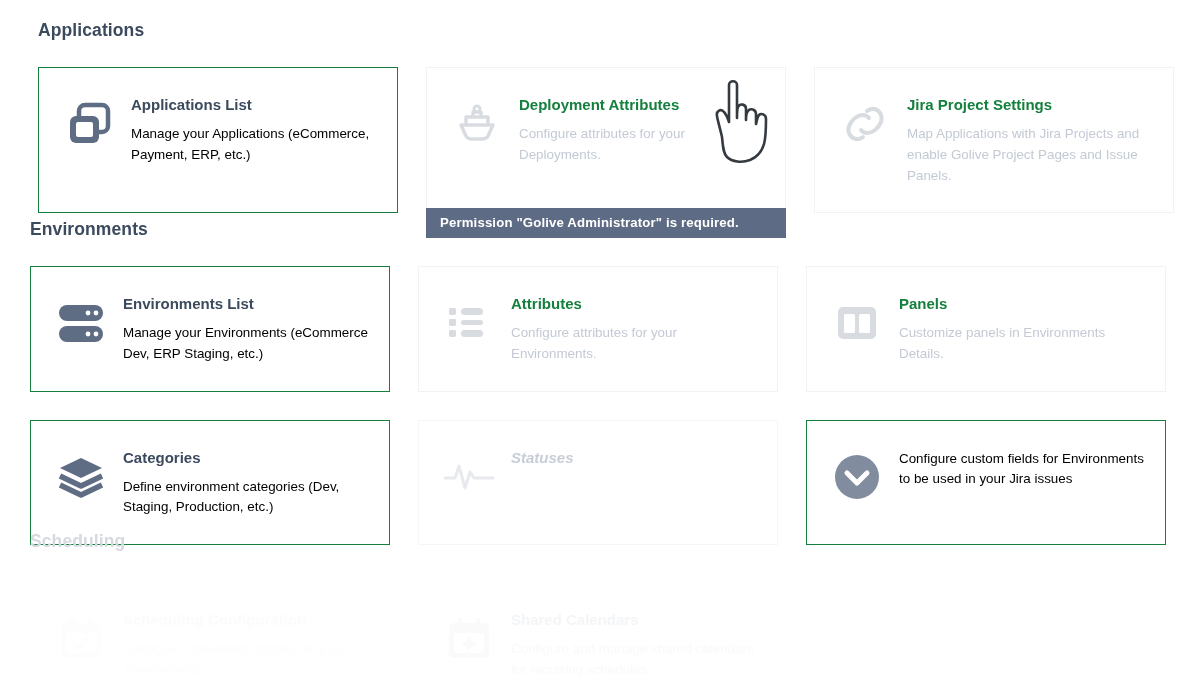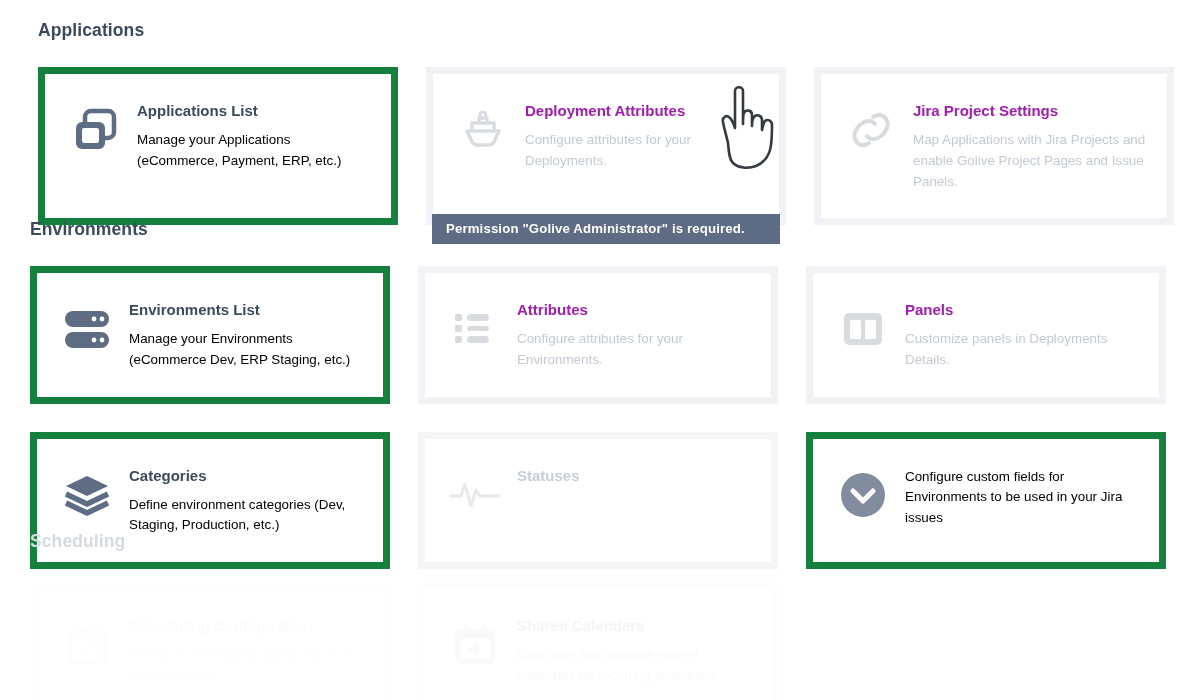--- a/index.html
+++ b/index.html
@@ -34,21 +34,21 @@
   
   .card-row {
     display: flex;
     gap: 28px;
   }
 
   .card {
     position: relative;
     flex: 0 0 360px;
     width: 360px;
-    border: 7px solid #15803d;
+    border: 1px solid #15803d;
     background: #ffffff;
     display: flex;
     align-items: flex-start;
     padding: 26px 20px 26px 18px;
   }
 
   .card-icon {
     flex: 0 0 64px;
     height: 56px;
     display: flex;
@@ -71,29 +71,29 @@
   }
 
   .card-desc {
     font-size: 13.4px;
     line-height: 1.55;
     color: #000000;
     max-width: 255px;
   }
 
   
-  .card.dim-1 .card-title { color: #a21caf; }
+  .card.dim-1 .card-title { color: #15803d; }
   .card.dim-1 .card-desc  { color: #c3cad4; }
   .card.dim-1 .card-icon  { opacity: .62; }
   .card.dim-1 { border-color: #f1f2f5; }
 
   .card.dim-2 .card-title { color: #c8ced8; }
   .card.dim-2 .card-desc  { color: #d8dde4; }
   .card.dim-2 .card-icon  { opacity: .38; }
-  .card.dim-2 { border-color: #f5f6f8; }
+  .card.dim-2 { border-color: #f5f6f8; font-style: italic; }
 
   .card.ghost { border-color: #fbfbfc; opacity: .35; }
   .card.ghost .card-title { color: #dfe3e9; }
   .card.ghost .card-desc  { color: #edf0f3; }
   .card.ghost .card-icon  { opacity: .22; }
 
   .card.ghost-2 { border-color: #fdfdfe; opacity: .16; }
   .card.ghost-2 .card-title { color: #e8ebef; }
   .card.ghost-2 .card-desc  { color: #f2f4f6; }
   .card.ghost-2 .card-icon  { opacity: .16; }
@@ -245,21 +245,21 @@
         <div class="card dim-1">
           <div class="card-icon">
             <svg class="ic" width="46" height="42" viewBox="0 0 46 42" fill="none">
               <rect x="4" y="5" width="38" height="32" rx="5" fill="#c1c7d0"></rect>
               <rect x="10" y="12" width="11" height="19" rx="1.5" fill="#ffffff"></rect>
               <rect x="25" y="12" width="11" height="19" rx="1.5" fill="#ffffff"></rect>
             </svg>
           </div>
           <div class="card-body">
             <div class="card-title">Panels</div>
-            <div class="card-desc">Customize panels in Deployments Details.</div>
+            <div class="card-desc">Customize panels in Environments Details.</div>
           </div>
         </div>
 
       </div>
 
       <div class="card-row">
 
         <div class="card">
           <div class="card-icon">
             <svg class="ic" width="50" height="44" viewBox="0 0 50 44" fill="none">

